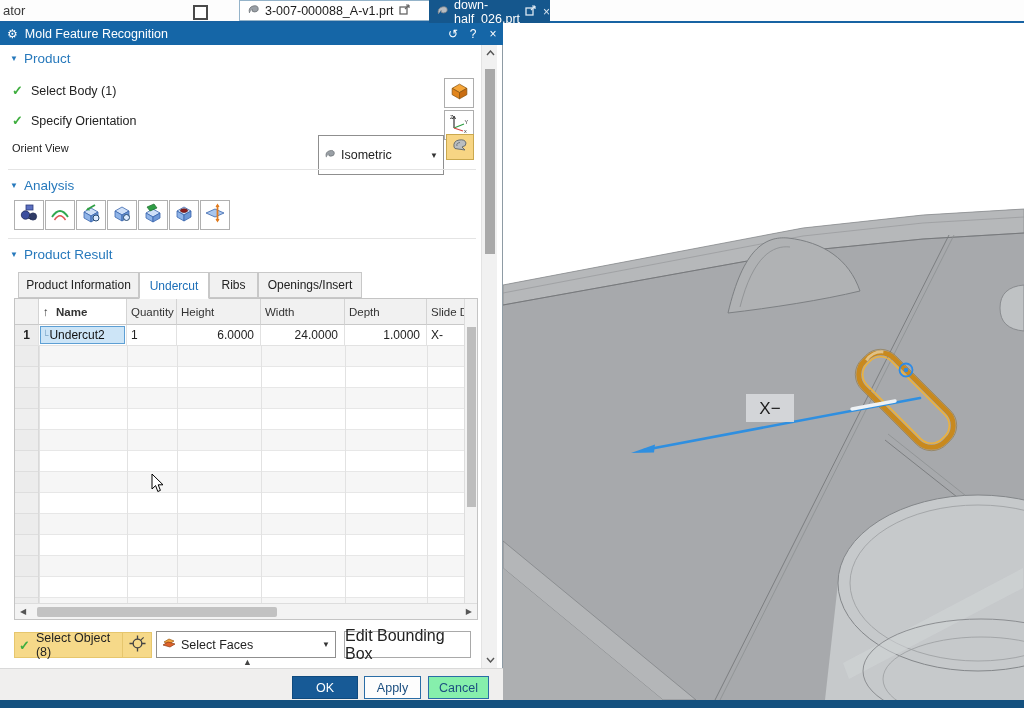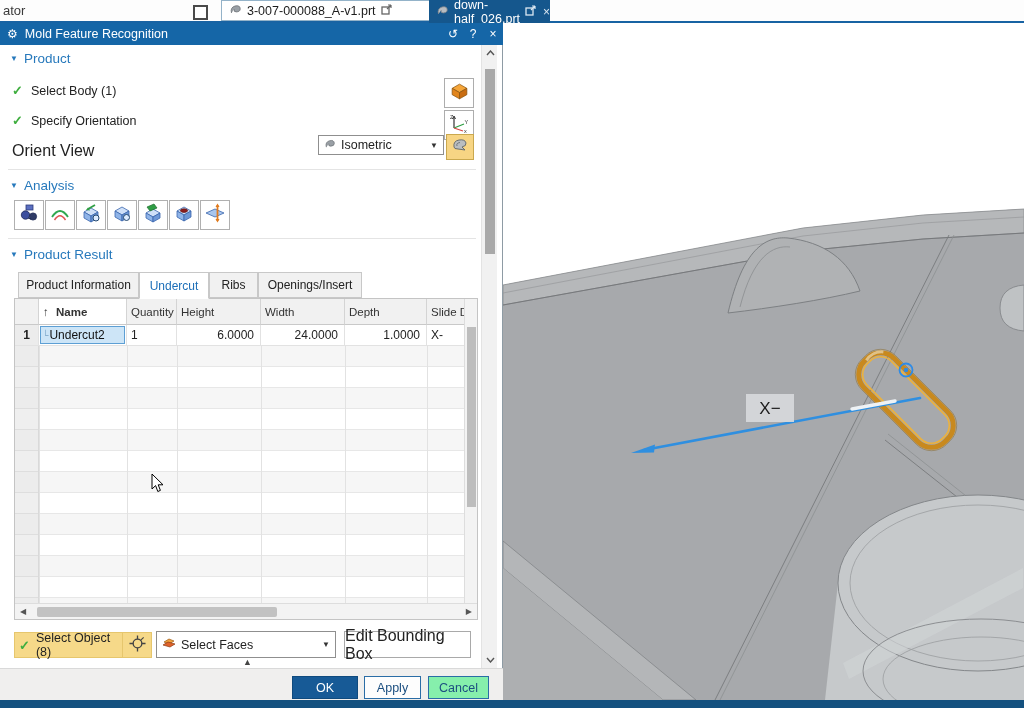--- a/index.html
+++ b/index.html
@@ -5,21 +5,21 @@
   html,body{margin:0;padding:0;background:#e9e9e9;}
   #app{position:relative;width:1024px;height:708px;background:#ffffff;
        font-family:"Liberation Sans",sans-serif;overflow:hidden;color:#222;}
   .abs{position:absolute;}
   
   #topbar{left:0;top:0;width:1024px;height:23px;background:#fdfdfd;}
   #topbar-underline{left:0;top:21px;width:1024px;height:2px;background:#1863a3;}
   #topbar-lefttext{left:3px;top:3px;font-size:13px;color:#3a3a3a;}
   #win-restore{left:193px;top:5px;width:11px;height:11px;border:2px solid #4a4a4a;background:#fff;}
   .file-tab{top:0;height:21px;display:flex;align-items:center;gap:5px;padding:0 7px;font-size:12.5px;box-sizing:border-box;}
-  #tab1{left:221px;width:211px;background:#ffffff;border:1px solid #94b3c9;color:#1c1c1c;}
+  #tab1{left:239px;width:211px;background:#ffffff;border:1px solid #94b3c9;color:#1c1c1c;}
   #tab2{left:429px;width:121px;height:23px;background:#15578d;color:#ffffff;}
   #tab2 .closex{font-size:12px;margin-left:2px;color:#dce8f2;}
   
   #dialog{left:0;top:23px;width:503px;height:677px;background:#ffffff;border-right:1px solid #8e9ba4;box-sizing:border-box;}
   #dlg-title{left:0;top:0;width:503px;height:22px;background:#1566a7;color:#fff;font-size:12.5px;display:flex;align-items:center;}
   #dlg-title .gear{margin:0 7px 0 7px;font-size:12px;}
   #dlg-title .ttl{flex:1;}
   #dlg-title .hbtn{width:20px;text-align:center;font-size:12px;cursor:default;}
   .sec-hdr{font-size:13.5px;color:#2779bc;display:flex;align-items:center;gap:6px;}
   .sec-hdr .tri{font-size:8px;color:#2779bc;}
@@ -133,21 +133,21 @@
       <span>Product</span>
     </div>
     <div class="abs chk-row" style="left:12px;top:60px;">
       <span class="chk">✓</span>
       <span>Select Body (1)</span>
     </div>
     <div class="abs chk-row" style="left:12px;top:90px;">
       <span class="chk">✓</span>
       <span>Specify Orientation</span>
     </div>
-    <div class="abs" style="left:12px;top:119px;font-size:16px;text-align:center;">Orient View</div>
+    <div class="abs" style="left:12px;top:119px;font-size:11px;text-align:center;">Orient View</div>
 
     <div class="abs sq-btn" style="left:444px;top:55px;">
       <span>
         <svg width="21" height="21" viewBox="0 0 20 20">
           <polygon points="3,7 10,3 17,7 10,11" fill="#f6a63a" stroke="#8a550f" stroke-width="0.7"></polygon>
           <polygon points="3,7 10,11 10,17 3,13" fill="#e2851c" stroke="#8a550f" stroke-width="0.7"></polygon>
           <polygon points="10,11 17,7 17,13 10,17" fill="#c96d12" stroke="#8a550f" stroke-width="0.7"></polygon>
         </svg>
       </span>
     </div>
@@ -158,21 +158,21 @@
             <path d="M3.5 6 L5 3 L6.5 6" fill="none" stroke="#333" stroke-width="1"></path>
           <path d="M5 15 L15 11" stroke="#2f9e44" stroke-width="1.2"></path>
           <path d="M5 15 L14 18" stroke="#d64545" stroke-width="1.2"></path>
           <text x="1" y="6" font-size="5.5" fill="#333">Z</text>
           <text x="15.5" y="11" font-size="5.5" fill="#333">Y</text>
           <text x="15" y="20" font-size="5.5" fill="#333">x</text>
         </svg>
       </span>
     </div>
 
-    <div class="abs dropdown" style="left:318px;top:112px;width:126px;height:20px;">
+    <div class="abs dropdown" style="left:318px;top:112px;width:126px;height:40px;">
       <span>
         <svg width="12" height="11" viewBox="0 0 13 12">
             <path d="M2.5 10 Q1 4.5 6 3 Q11 1.8 11.2 5.8 Q11.3 8.8 7.3 8.9 Q4.4 9 5.2 6.2" fill="#9aa0a6" stroke="#6b7075" stroke-width="0.8"></path>
           </svg>
       </span>
       <span>Isometric</span>
       <span class="caret">▼</span>
     </div>
     <div class="abs" id="orient-btn">
       <span>

